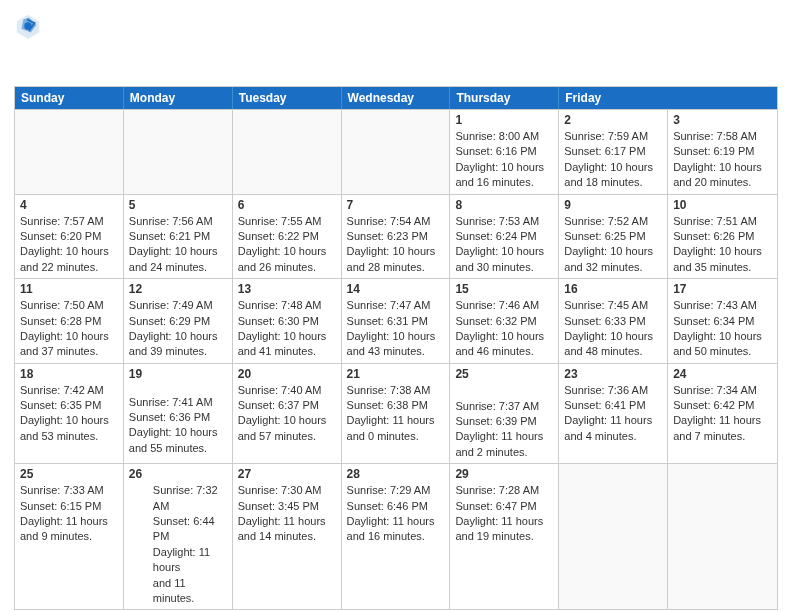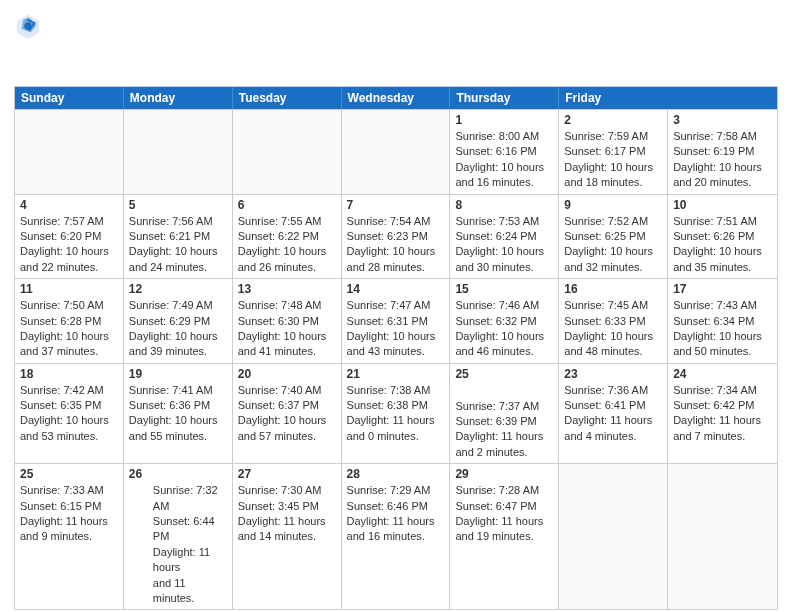--- a/index.html
+++ b/index.html
@@ -273,21 +273,21 @@
         <div class="cal-row">
           <div class="cal-cell">
             <div class="day-num">18</div>
             <div class="cell-info" style="white-space: pre-line;">Sunrise: 7:42 AM
 Sunset: 6:35 PM
 Daylight: 10 hours
 and 53 minutes.</div>
           </div>
           <div class="cal-cell">
             <div class="day-num">19</div>
-            <div class="cell-info" style="white-space: pre-line;">Sunrise: 7:41 AM
+            <div class="cell-info" style="white-space: pre-line; margin-top: 12px;">Sunrise: 7:41 AM
 Sunset: 6:36 PM
 Daylight: 10 hours
 and 55 minutes.</div>
           </div>
           <div class="cal-cell">
             <div class="day-num">20</div>
             <div class="cell-info" style="white-space: pre-line;">Sunrise: 7:40 AM
 Sunset: 6:37 PM
 Daylight: 10 hours
 and 57 minutes.</div>

